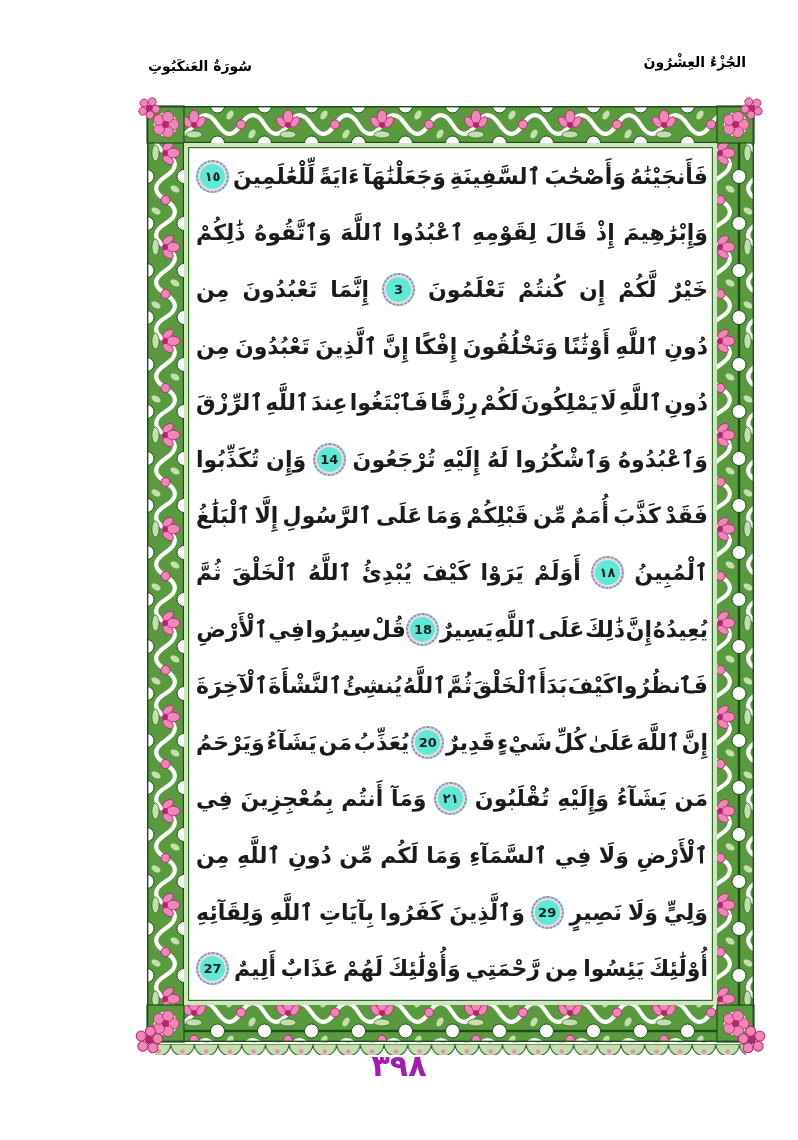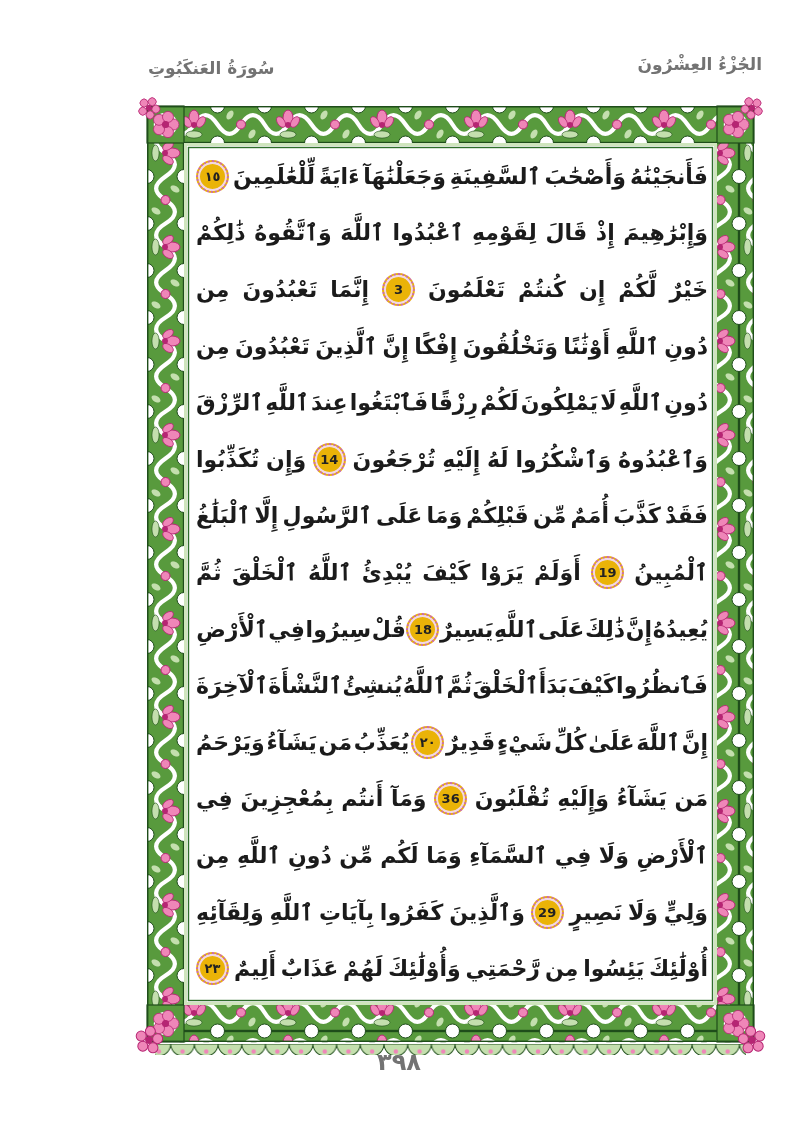--- a/index.html
+++ b/index.html
@@ -1,49 +1,49 @@
 <!DOCTYPE html>
 <html lang="ar"><head>
 <meta charset="utf-8">
 <style>
   html,body{margin:0;padding:0;}
   body{
     width:798px;height:1140px;background:#ffffff;position:relative;overflow:hidden;
     font-family:"DejaVu Sans",sans-serif;color:#1b1b1b;
   }
   .hdr{
-    position:absolute;direction:rtl;font-size:17px;font-weight:bold;color:#737373;
+    position:absolute;direction:rtl;font-size:14px;font-weight:bold;color:#000000;
     white-space:nowrap;
   }
-  .hdr-right{top:54px;right:36px;}
+  .hdr-right{top:54px;right:52px;}
   .hdr-left{top:58px;left:148px;}
   .frame{
     position:absolute;left:147px;top:106px;width:607px;height:936px;
   }
   .border-svg{position:absolute;left:0;top:0;overflow:visible;}
   .textarea{
     position:absolute;left:49px;top:42px;width:512px;height:849px;
     direction:rtl;
   }
   .qline{
     display:flex;justify-content:space-between;align-items:center;
     height:56.6px;font-size:22px;font-weight:bold;color:#1b1b1b;
     white-space:nowrap;overflow:hidden;
   }
   .w{display:inline-block;}
   .ayah{
     flex:0 0 auto;width:29px;height:29px;border-radius:50%;
-    border:2px dotted #cf6fa4;background:#eab308;
+    border:2px dotted #cf6fa4;background:#5eead4;
     box-shadow:inset 0 0 0 2px #f3d7e6, inset 0 4px 0 -2px #dcead2, inset 0 -4px 0 -2px #dcead2;
     display:flex;align-items:center;justify-content:center;
     font-size:13px;font-weight:bold;color:#222222;
   }
   .pagenum{
     position:absolute;left:0;top:1048px;width:798px;text-align:center;
-    font-size:24px;font-weight:bold;color:#737373;
+    font-size:30px;font-weight:bold;color:#a21caf;
   }
 </style>
 </head>
 <body>
 
 <div class="page">
 
   <div class="hdr hdr-right">الجُزْءُ العِشْرُونَ</div>
   <div class="hdr hdr-left">سُورَةُ العَنكَبُوتِ</div>
 
@@ -209,21 +209,21 @@
           <span class="w">مِّن</span>
           <span class="w">قَبْلِكُمْ</span>
           <span class="w">وَمَا</span>
           <span class="w">عَلَى</span>
           <span class="w">ٱلرَّسُولِ</span>
           <span class="w">إِلَّا</span>
           <span class="w">ٱلْبَلَٰغُ</span>
         </div>
         <div class="qline">
           <span class="w">ٱلْمُبِينُ</span>
-          <span class="ayah">19</span>
+          <span class="ayah">١٨</span>
           <span class="w">أَوَلَمْ</span>
           <span class="w">يَرَوْا</span>
           <span class="w">كَيْفَ</span>
           <span class="w">يُبْدِئُ</span>
           <span class="w">ٱللَّهُ</span>
           <span class="w">ٱلْخَلْقَ</span>
           <span class="w">ثُمَّ</span>
         </div>
         <div class="qline">
           <span class="w">يُعِيدُهُ</span>
@@ -249,32 +249,32 @@
           <span class="w">ٱلنَّشْأَةَ</span>
           <span class="w">ٱلْآخِرَةَ</span>
         </div>
         <div class="qline">
           <span class="w">إِنَّ</span>
           <span class="w">ٱللَّهَ</span>
           <span class="w">عَلَىٰ</span>
           <span class="w">كُلِّ</span>
           <span class="w">شَيْءٍ</span>
           <span class="w">قَدِيرٌ</span>
-          <span class="ayah">٢٠</span>
+          <span class="ayah">20</span>
           <span class="w">يُعَذِّبُ</span>
           <span class="w">مَن</span>
           <span class="w">يَشَآءُ</span>
           <span class="w">وَيَرْحَمُ</span>
         </div>
         <div class="qline">
           <span class="w">مَن</span>
           <span class="w">يَشَآءُ</span>
           <span class="w">وَإِلَيْهِ</span>
           <span class="w">تُقْلَبُونَ</span>
-          <span class="ayah">36</span>
+          <span class="ayah">٢١</span>
           <span class="w">وَمَآ</span>
           <span class="w">أَنتُم</span>
           <span class="w">بِمُعْجِزِينَ</span>
           <span class="w">فِي</span>
         </div>
         <div class="qline">
           <span class="w">ٱلْأَرْضِ</span>
           <span class="w">وَلَا</span>
           <span class="w">فِي</span>
           <span class="w">ٱلسَّمَآءِ</span>
@@ -298,19 +298,19 @@
         </div>
         <div class="qline">
           <span class="w">أُوْلَٰئِكَ</span>
           <span class="w">يَئِسُوا</span>
           <span class="w">مِن</span>
           <span class="w">رَّحْمَتِي</span>
           <span class="w">وَأُوْلَٰئِكَ</span>
           <span class="w">لَهُمْ</span>
           <span class="w">عَذَابٌ</span>
           <span class="w">أَلِيمٌ</span>
-          <span class="ayah">٢٣</span>
+          <span class="ayah">27</span>
         </div>
       </div>
   </div>
 
   <div class="pagenum">٣٩٨</div>
 </div>
 
 </body></html>

